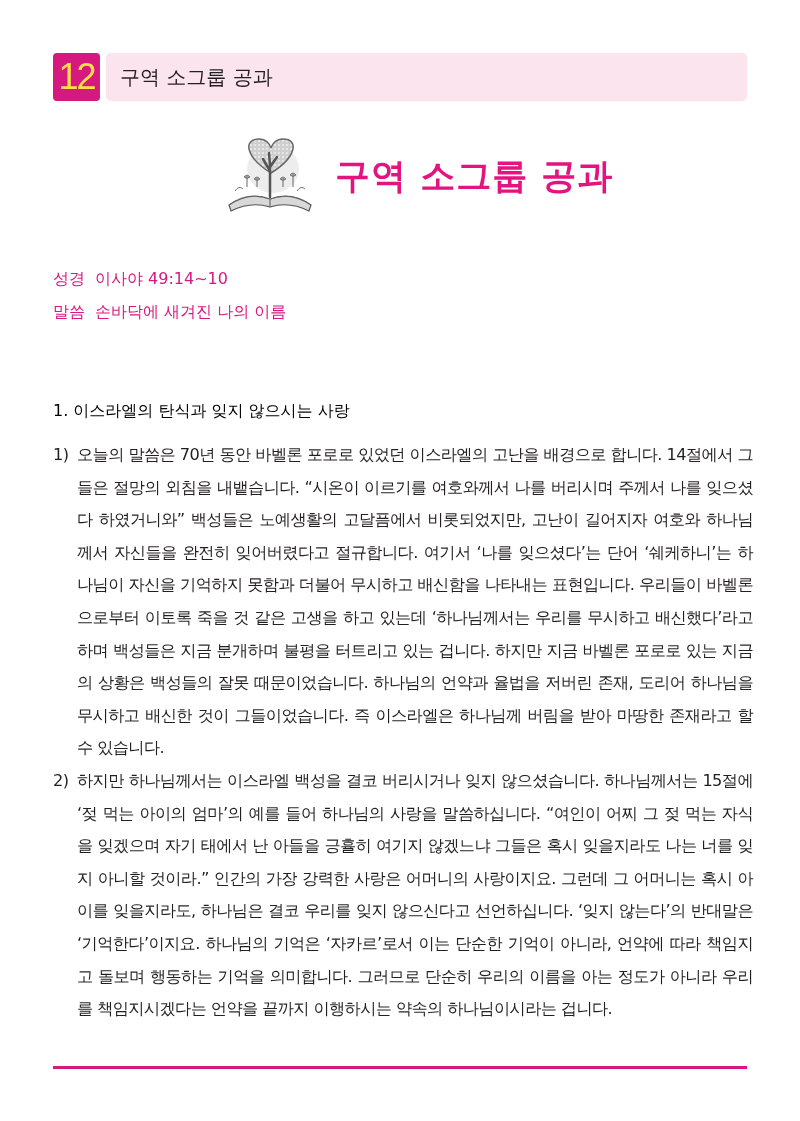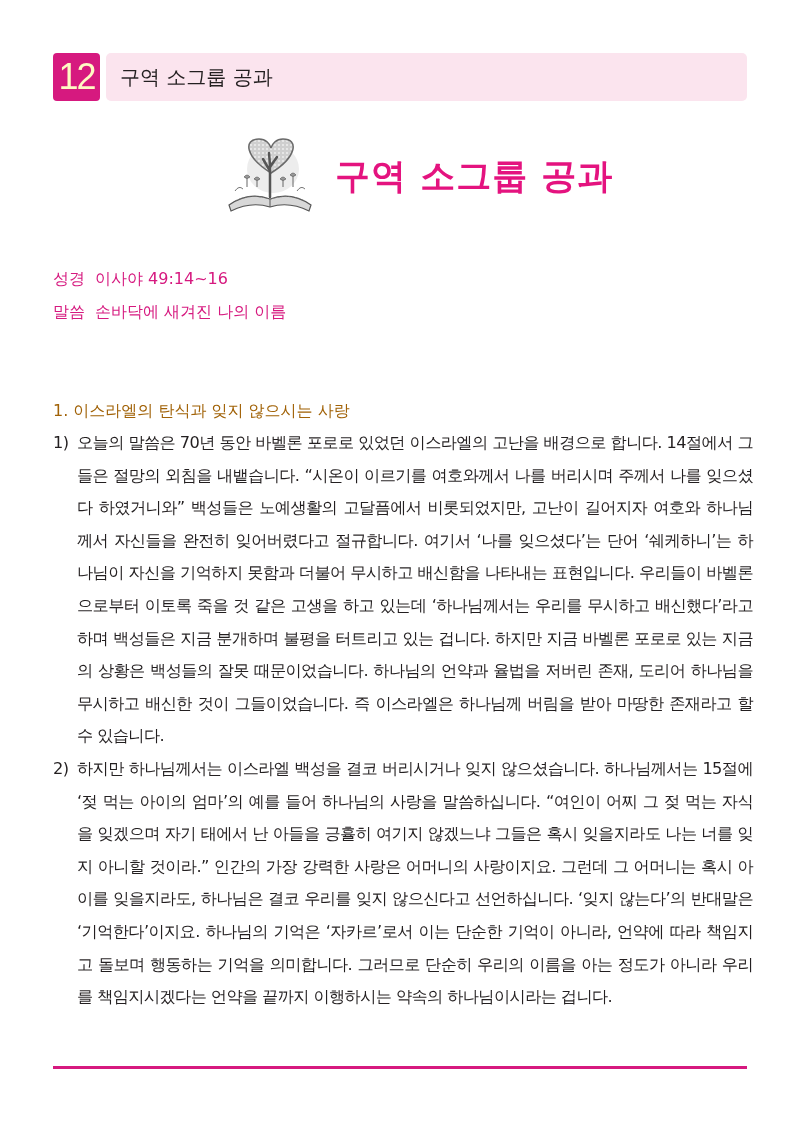--- a/index.html
+++ b/index.html
@@ -1,34 +1,34 @@
 <!DOCTYPE html>
 <html><head>
   <meta charset="utf-8">
   <style>
     * { margin: 0; padding: 0; box-sizing: border-box; }
     html, body { width: 800px; height: 1121px; background: #ffffff; overflow: hidden; }
     body { position: relative; font-family: "DejaVu Sans", "Liberation Sans", sans-serif; color: #231f20; }
 
     .header { position: absolute; left: 53px; top: 53px; width: 694px; height: 48px; }
     .badge { position: absolute; left: 0; top: 0; width: 47px; height: 48px; background: #d6197f; border-radius: 4px;
-             color: #fef9c3; font-family: "Liberation Sans", sans-serif; font-size: 36px; line-height: 48px; text-align: center; letter-spacing: -2px; }
+             color: #fde047; font-family: "Liberation Sans", sans-serif; font-size: 36px; line-height: 48px; text-align: center; letter-spacing: -2px; }
     .header-bar { position: absolute; left: 53px; top: 0; right: 0; height: 48px; background: #fbe4ee; border-radius: 5px;
                   padding-left: 14px; font-size: 20px; line-height: 48px; color: #231f20; }
 
     .title-wrap { position: absolute; left: 225px; top: 135px; width: 380px; height: 85px; }
     .logo { position: absolute; left: 0; top: 0; width: 90px; height: 80px; }
     .page-title { position: absolute; left: 110px; top: 18px; font-size: 35px; font-weight: bold; color: #e4137f; letter-spacing: 1px; white-space: nowrap; }
 
     .meta { position: absolute; left: 53px; top: 262px; }
     .meta-line { font-size: 16px; line-height: 33px; color: #d6197f; white-space: nowrap; }
     .meta-label { display: inline-block; margin-right: 10px; }
 
     .section { position: absolute; left: 53px; top: 397px; width: 700px; }
-    .section-title { font-size: 16px; line-height: 28px; color: #a16207; margin-bottom: 2px; }
+    .section-title { font-size: 16px; line-height: 28px; color: #000000; margin-bottom: 14px; }
     .para { position: relative; padding-left: 24px; font-size: 16.2px; line-height: 32.6px; color: #231f20; text-align: justify; letter-spacing: -0.6px; }
     .para-num { position: absolute; left: 0; top: 0; }
 
     .bottom-rule { position: absolute; left: 53px; top: 1066px; width: 694px; height: 3px; background: #d6197f; }
   </style>
 </head>
 <body>
 
 <div class="header">
   <div class="badge">12</div>
@@ -53,21 +53,21 @@
       <path d="M10 66 Q 26 58 44 64 M46 64 Q 64 58 80 66" stroke="#777" stroke-width="0.8" fill="none" stroke-dasharray="2 1.5"></path>
       <path d="M45 64 L45 72" stroke="#555" stroke-width="1"></path>
       <path d="M10 56 q4 -6 8 -2 M72 56 q4 -6 8 -2" stroke="#777" stroke-width="1" fill="none"></path>
     </svg>
   </div>
   <div class="page-title">구역 소그룹 공과</div>
 </div>
 
 <div class="meta">
   <div class="meta-line">
-    <span class="meta-label">성경</span><span>이사야 49:14~16</span>
+    <span class="meta-label">성경</span><span>이사야 49:14~10</span>
   </div>
   <div class="meta-line">
     <span class="meta-label">말씀</span><span>손바닥에 새겨진 나의 이름</span>
   </div>
 </div>
 
 <div class="section">
   <div class="section-title">1. 이스라엘의 탄식과 잊지 않으시는 사랑</div>
   <div class="para">
     <span class="para-num">1)</span>

